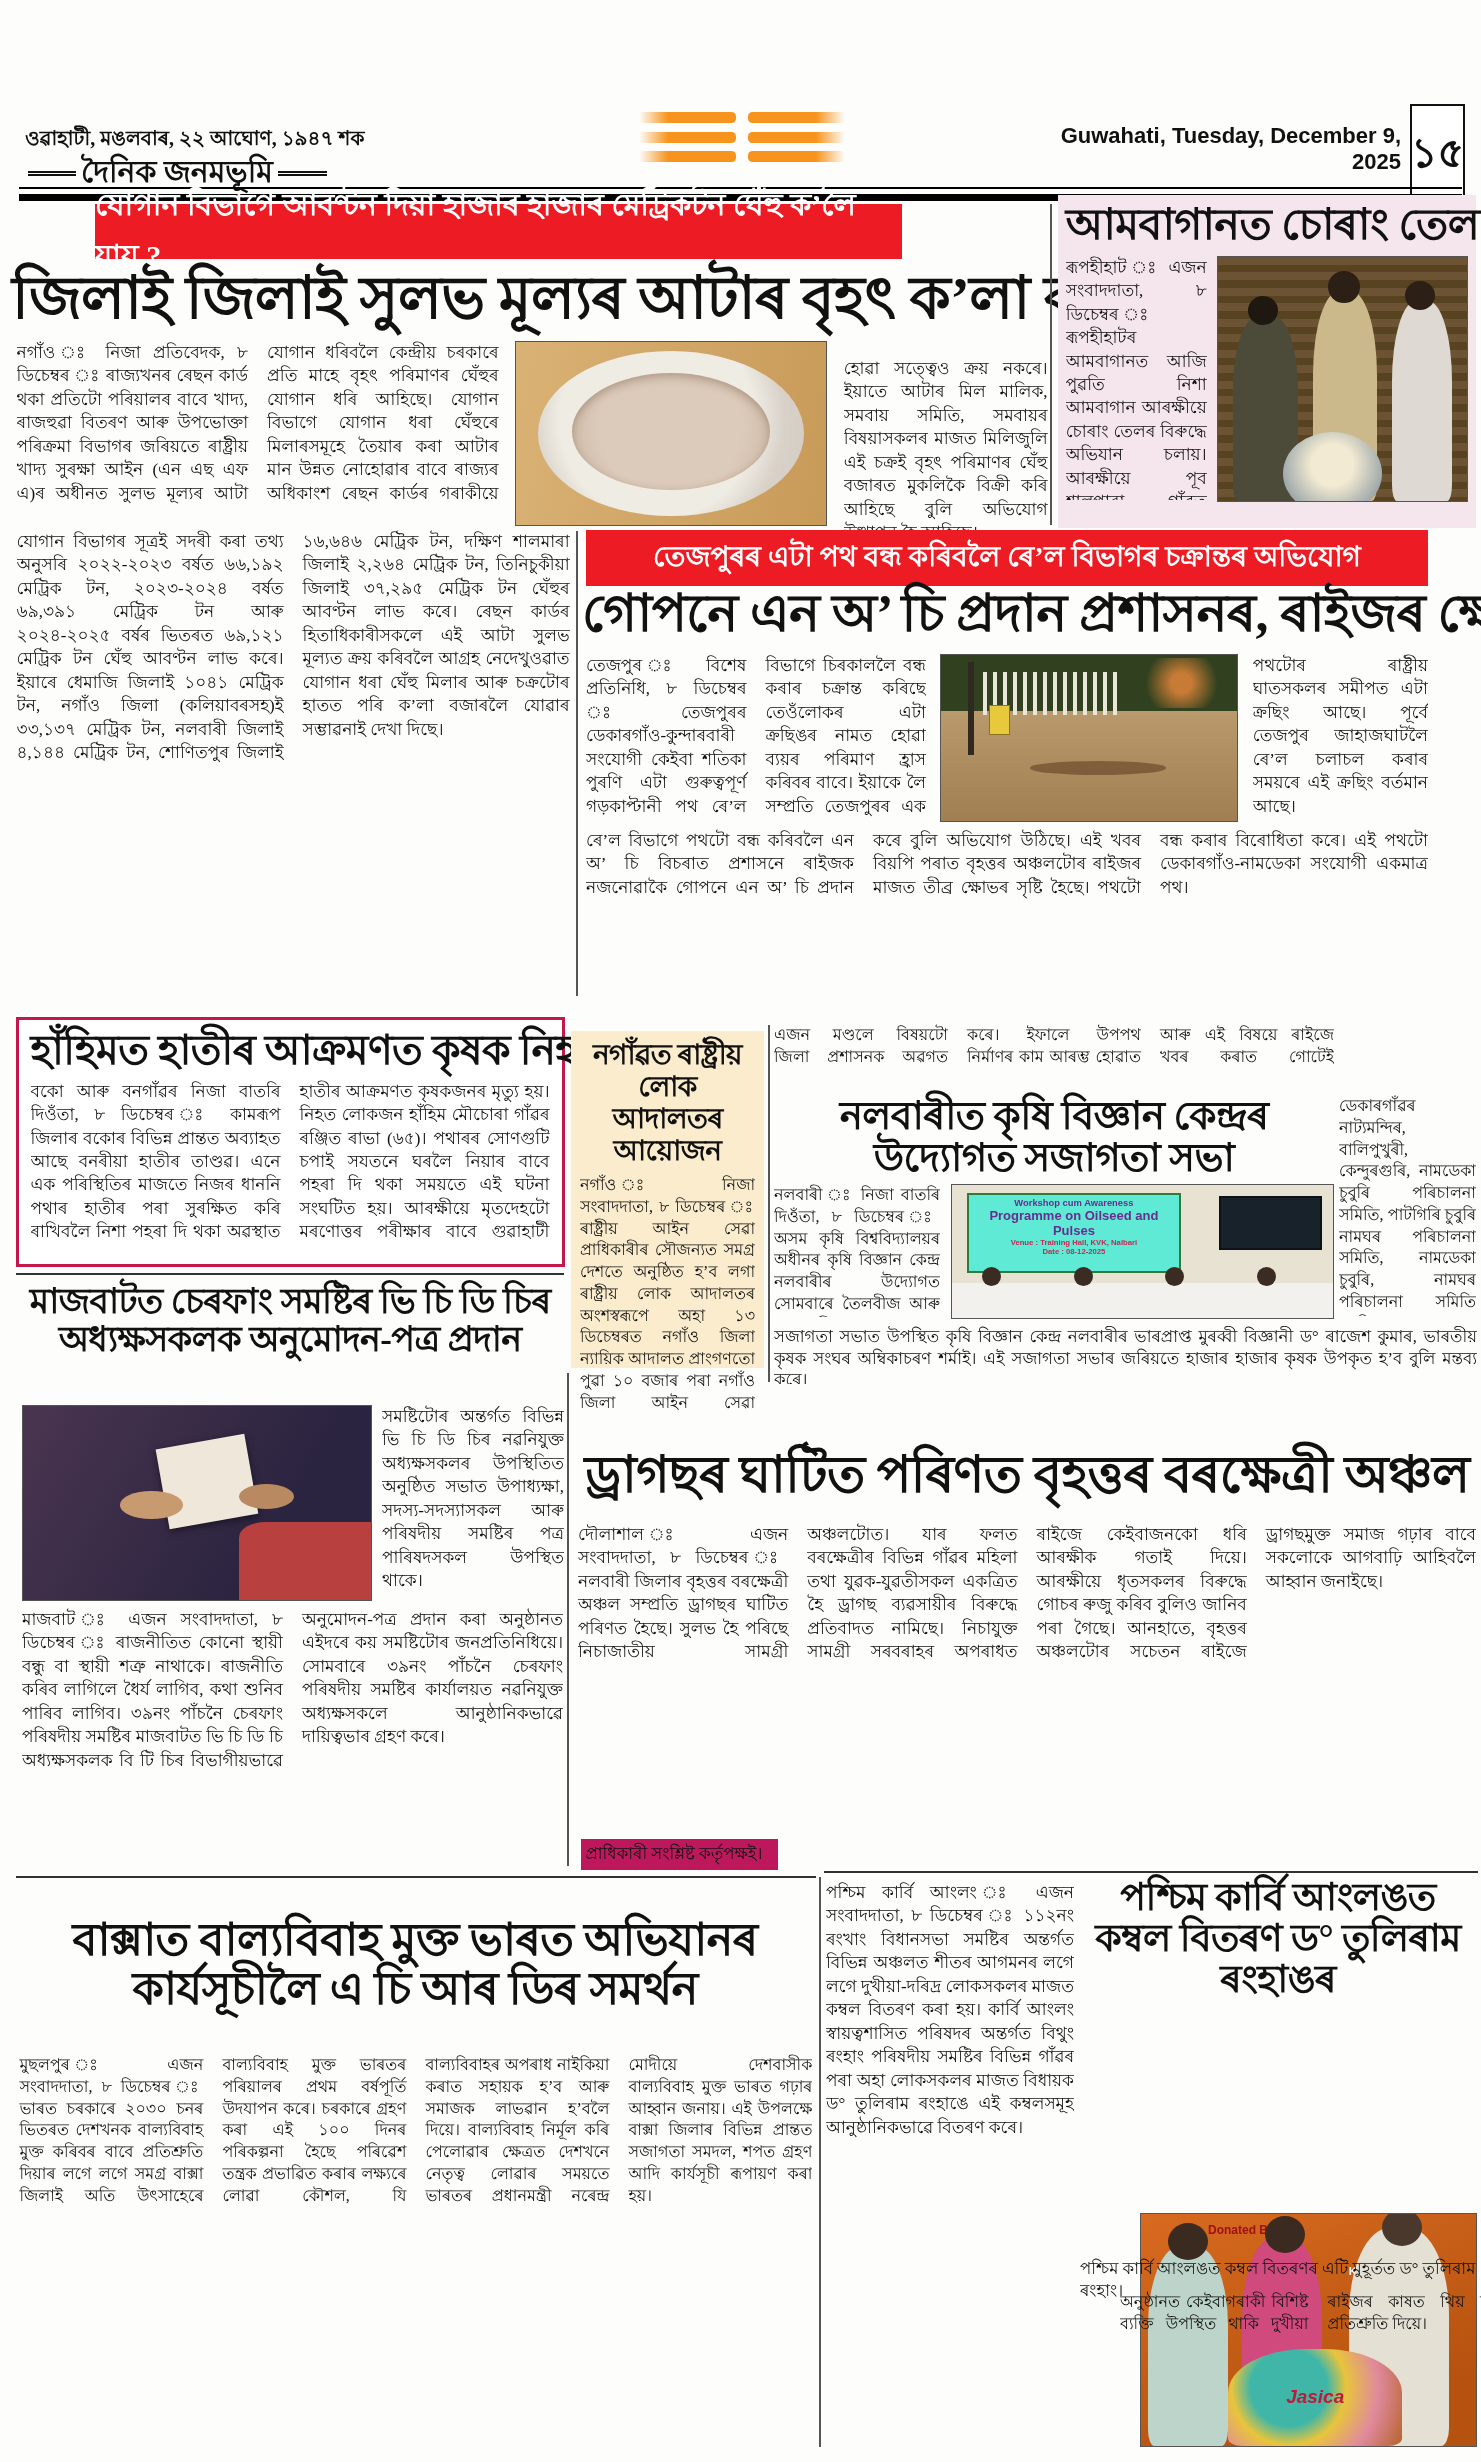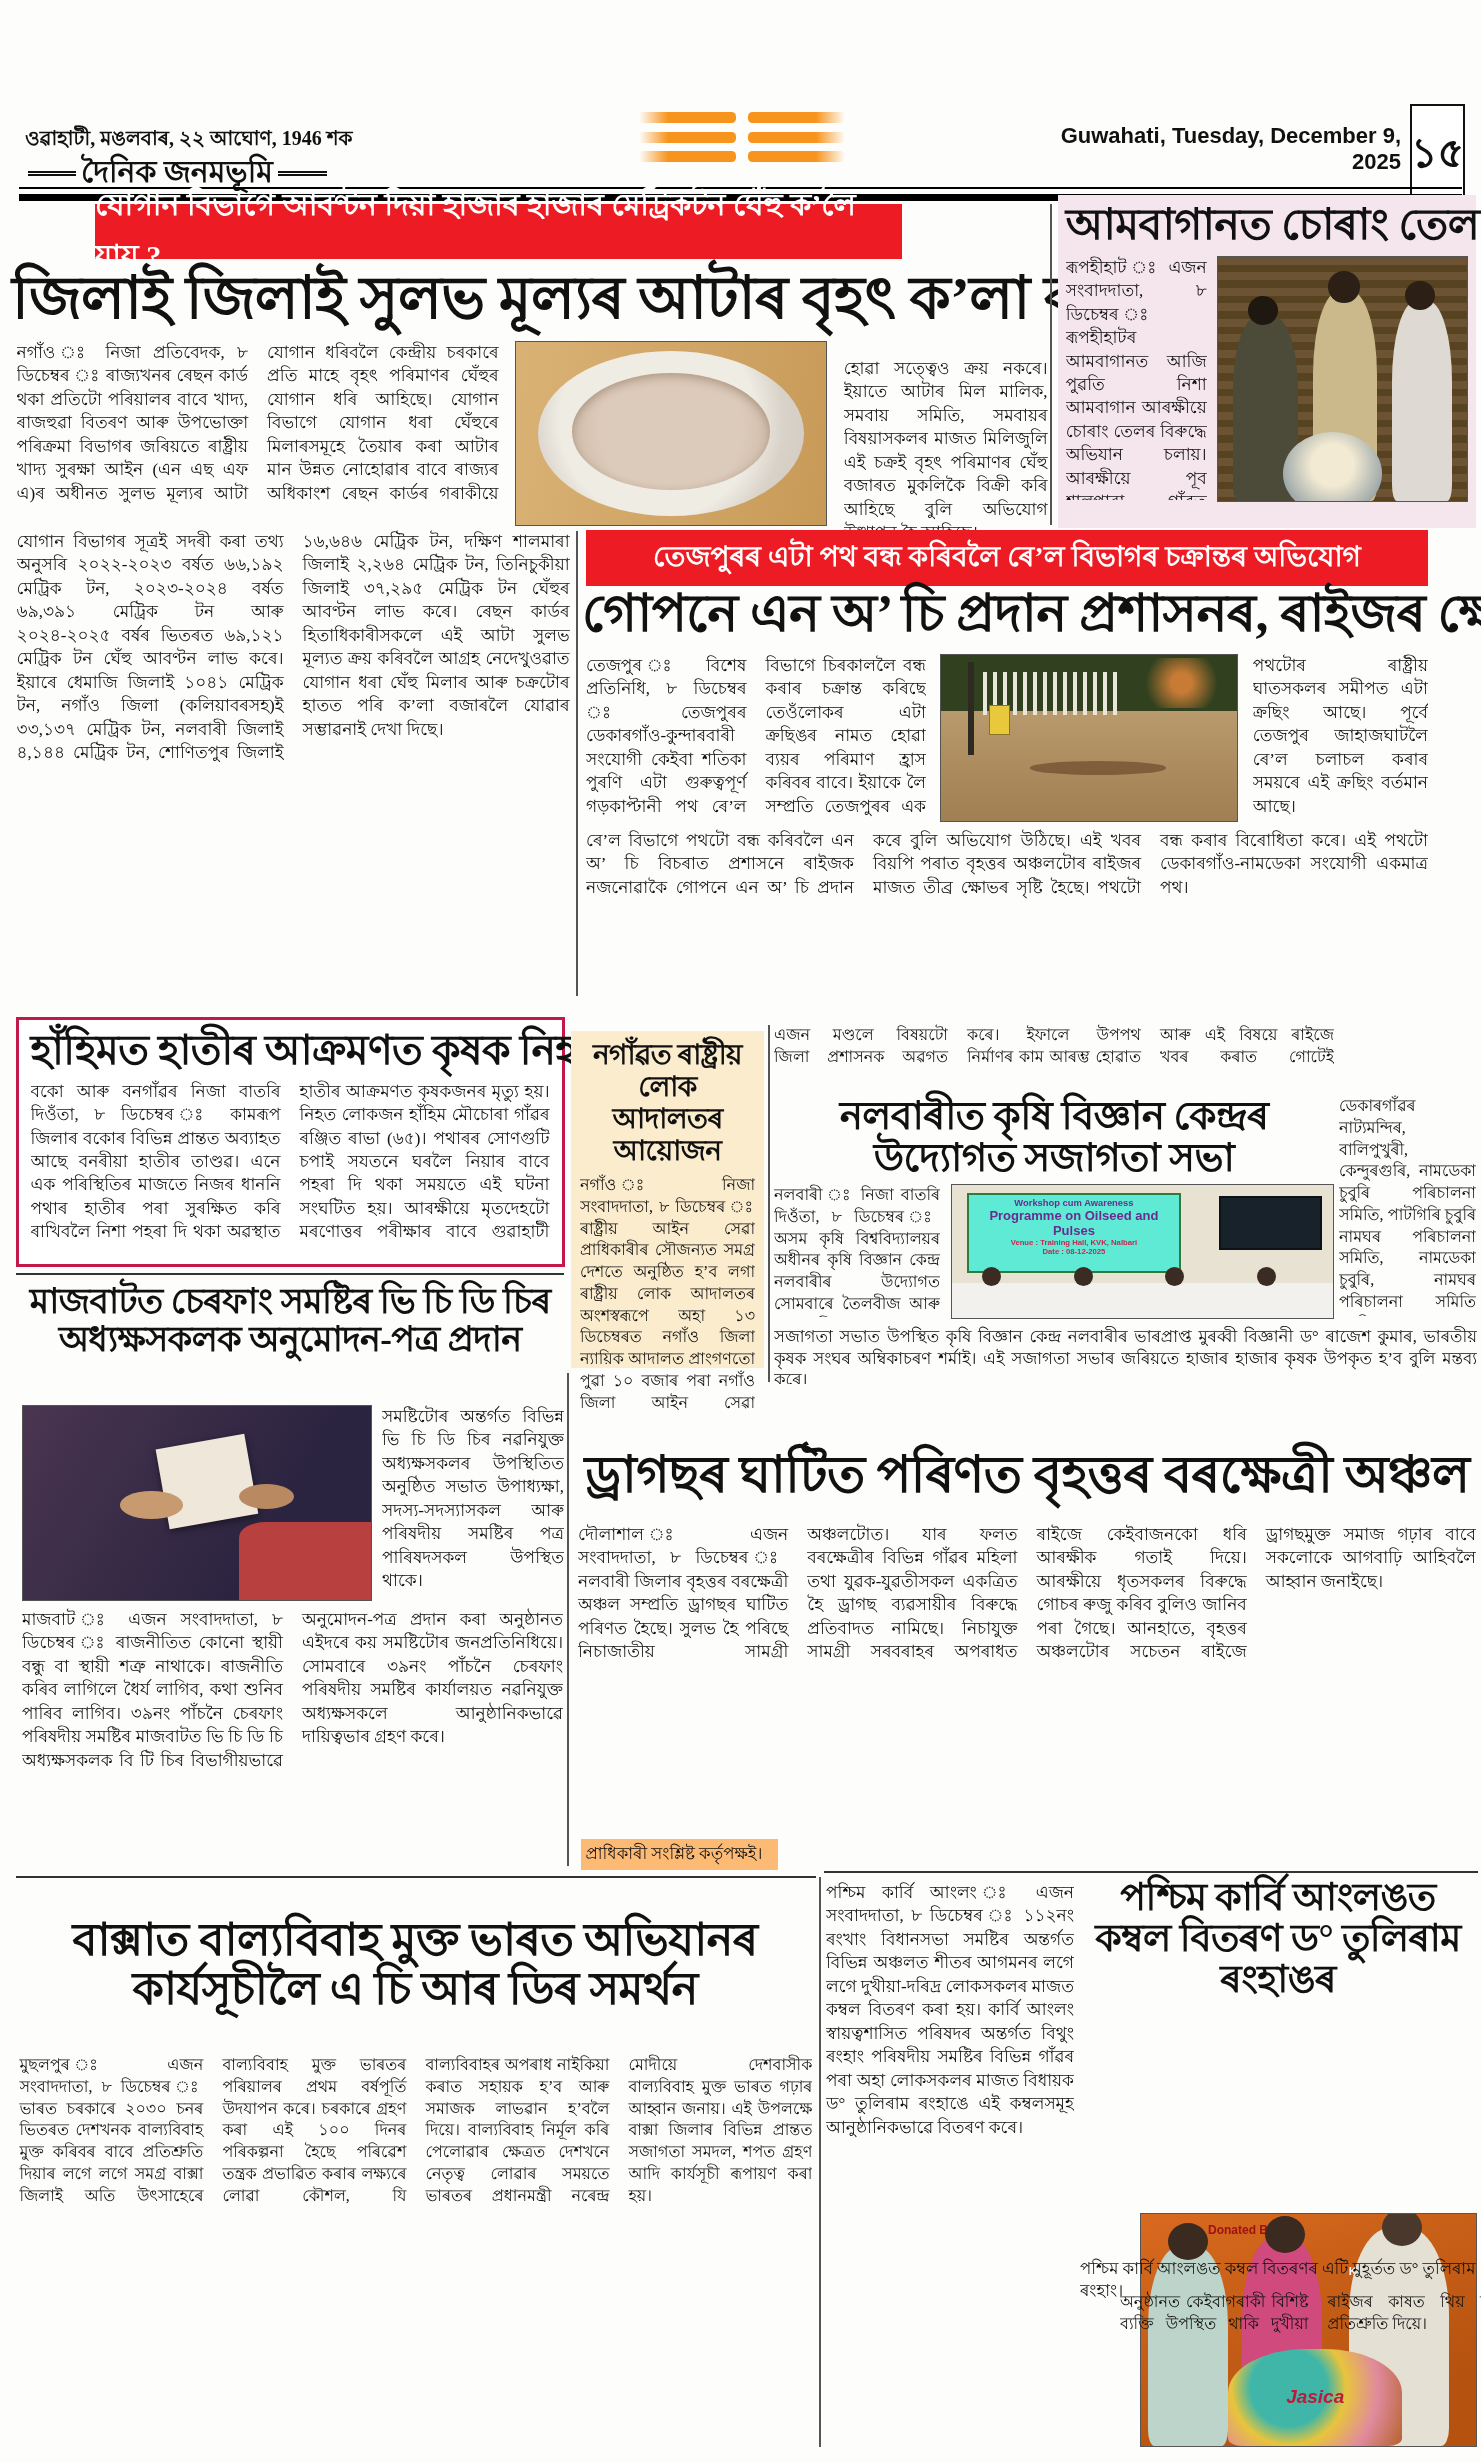--- a/index.html
+++ b/index.html
@@ -23,21 +23,21 @@
   .bars{display:flex;flex-direction:column;gap:8.9px;justify-content:center;}
   .bar{height:11px;background:linear-gradient(90deg,rgba(247,148,29,0),#f7941d 30%,#f7941d);border-radius:4.4px;}
   .bar.r{background:linear-gradient(270deg,rgba(247,148,29,0),#f7941d 30%,#f7941d);}
   .dline{height:0;border-top:5.5px double #111;flex:1;margin:0 5.5px;}
   .sil{position:absolute;border-radius:40% 40% 8% 8%;}
   .head{position:absolute;border-radius:50%;}
 </style>
 </head>
 <body>
 
-<div class="abs" style="left:25px;top:123px;font-size:20px;font-weight:bold;">ওৱাহাটী, মঙলবাৰ, ২২ আঘোণ, 1946 শক</div>
+<div class="abs" style="left:25px;top:123px;font-size:20px;font-weight:bold;">ওৱাহাটী, মঙলবাৰ, ২২ আঘোণ, ১৯৪৭ শক</div>
 
 <div class="abs" style="left:22px;top:148px;width:310px;display:flex;align-items:center;">
   <div class="dline"></div>
   <div style="font-size:30px;font-weight:bold;white-space:nowrap;">দৈনিক জনমভূমি</div>
   <div class="dline"></div>
 </div>
 
 <div class="abs" style="left:515px;top:83px;width:454px;height:108px;display:flex;align-items:center;justify-content:center;gap:12px;">
   <div class="bars" style="width:97px;">
     <div class="bar"></div>
@@ -147,21 +147,21 @@
     <div class="head" style="left:80%;bottom:24%;width:19px;height:19px;background:#3a2c22;"></div>
   </div>
 </div>
 
 <div class="abs caption just" style="left:774px;top:1326px;width:703px;height:58px;">সজাগতা সভাত উপস্থিত কৃষি বিজ্ঞান কেন্দ্ৰ নলবাৰীৰ ভাৰপ্ৰাপ্ত মুৰব্বী বিজ্ঞানী ড° ৰাজেশ কুমাৰ, ভাৰতীয় কৃষক সংঘৰ অম্বিকাচৰণ শৰ্মাই। এই সজাগতা সভাৰ জৰিয়তে হাজাৰ হাজাৰ কৃষক উপকৃত হ’ব বুলি মন্তব্য কৰে।</div>
 
 <div class="abs bt-s just" style="left:1339px;top:1095px;width:137px;height:221px;">ডেকাৰগাঁৱৰ নাট্যমন্দিৰ, বালিপুখুৰী, কেন্দুৰগুৰি, নামডেকা চুবুৰি পৰিচালনা সমিতি, পাটগিৰি চুবুৰি নামঘৰ পৰিচালনা সমিতি, নামডেকা চুবুৰি, নামঘৰ পৰিচালনা সমিতি আদিয়ে স্বাক্ষৰ কৰিছে। শীঘ্ৰেই শোণিতপুৰ প্ৰশাসন আৰু লোক নিৰ্মাণ বিভাগে এইক্ষেত্ৰত ব্যৱস্থা গ্ৰহণ কৰিবলৈ দাবী জনাইছে। ৰাইজৰ মাজত তীব্ৰ প্ৰতিক্ৰিয়াৰ সৃষ্টি হোৱাত বিষয়টো সন্দৰ্ভত আলোচনা কৰাৰ বাবে তেজপুৰৰ ৰাজহচক্ৰ বিষয়াই ৰাইজৰ প্ৰতিনিধিক আজি আমন্ত্ৰণ জনায় যদিও ৰাইজে পথটো পূৰ্বৰ দৰেই মুকলি ৰখাৰ দাবীত অটল হৈ থাকে।</div>
 
 <div class="abs hl center" style="left:576px;top:1448px;width:902px;font-size:51px;white-space:nowrap;">ড্ৰাগছৰ ঘাটিত পৰিণত বৃহত্তৰ বৰক্ষেত্ৰী অঞ্চল</div>
 <div class="abs bt just cols4" style="left:578px;top:1523px;width:898px;height:307px;">দৌলাশাল ঃ এজন সংবাদদাতা, ৮ ডিচেম্বৰ ঃ নলবাৰী জিলাৰ বৃহত্তৰ বৰক্ষেত্ৰী অঞ্চল সম্প্ৰতি ড্ৰাগছৰ ঘাটিত পৰিণত হৈছে। সুলভ হৈ পৰিছে নিচাজাতীয় সামগ্ৰী অঞ্চলটোত। যাৰ ফলত বৰক্ষেত্ৰীৰ বিভিন্ন গাঁৱৰ মহিলা তথা যুৱক-যুৱতীসকল একত্ৰিত হৈ ড্ৰাগছ ব্যৱসায়ীৰ বিৰুদ্ধে প্ৰতিবাদত নামিছে। নিচাযুক্ত সামগ্ৰী সৰবৰাহৰ অপৰাধত ৰাইজে কেইবাজনকো ধৰি আৰক্ষীক গতাই দিয়ে। আৰক্ষীয়ে ধৃতসকলৰ বিৰুদ্ধে গোচৰ ৰুজু কৰিব বুলিও জানিব পৰা গৈছে। আনহাতে, বৃহত্তৰ অঞ্চলটোৰ সচেতন ৰাইজে ড্ৰাগছমুক্ত সমাজ গঢ়াৰ বাবে সকলোকে আগবাঢ়ি আহিবলৈ আহ্বান জনাইছে।</div>
-<div class="abs" style="left:581px;top:1839px;width:188px;background:#fdba74;font-size:16.6px;padding:2.2px 4.4px;">প্ৰাধিকাৰী সংশ্লিষ্ট কৰ্তৃপক্ষই।</div>
+<div class="abs" style="left:581px;top:1839px;width:188px;background:#be185d;font-size:16.6px;padding:2.2px 4.4px;">প্ৰাধিকাৰী সংশ্লিষ্ট কৰ্তৃপক্ষই।</div>
 
 <div class="hline abs" style="left:15.5px;top:1273px;width:548px;"></div>
 <div class="abs hl center" style="left:16.6px;top:1283px;width:547px;font-size:35px;">মাজবাটত চেৰফাং সমষ্টিৰ ভি চি ডি চিৰ অধ্যক্ষসকলক অনুমোদন-পত্ৰ প্ৰদান</div>
 <div class="photo abs" style="left:22px;top:1405px;width:348px;height:194px;background:linear-gradient(120deg,#4a3550,#2b2440 70%);">
   <div class="abs" style="right:0;bottom:0;width:38%;height:40%;background:#b8403f;border-radius:20% 0 0 0;"></div>
   <div class="abs" style="left:40%;top:18%;width:26%;height:42%;background:#efe7da;transform:rotate(-10deg);box-shadow:0 2.2px 7.7px rgba(0,0,0,.5);"></div>
   <div class="abs" style="left:28%;top:44%;width:18%;height:14%;border-radius:50%;background:#c89a70;"></div>
   <div class="abs" style="left:62%;top:40%;width:16%;height:13%;border-radius:50%;background:#b98a62;"></div>
 </div>
 <div class="abs bt just" style="left:382px;top:1405px;width:182px;height:194px;">সমষ্টিটোৰ অন্তৰ্গত বিভিন্ন ভি চি ডি চিৰ নৱনিযুক্ত অধ্যক্ষসকলৰ উপস্থিতিত অনুষ্ঠিত সভাত উপাধ্যক্ষা, সদস্য-সদস্যাসকল আৰু পৰিষদীয় সমষ্টিৰ পত্ৰ পাৰিষদসকল উপস্থিত থাকে।</div>

